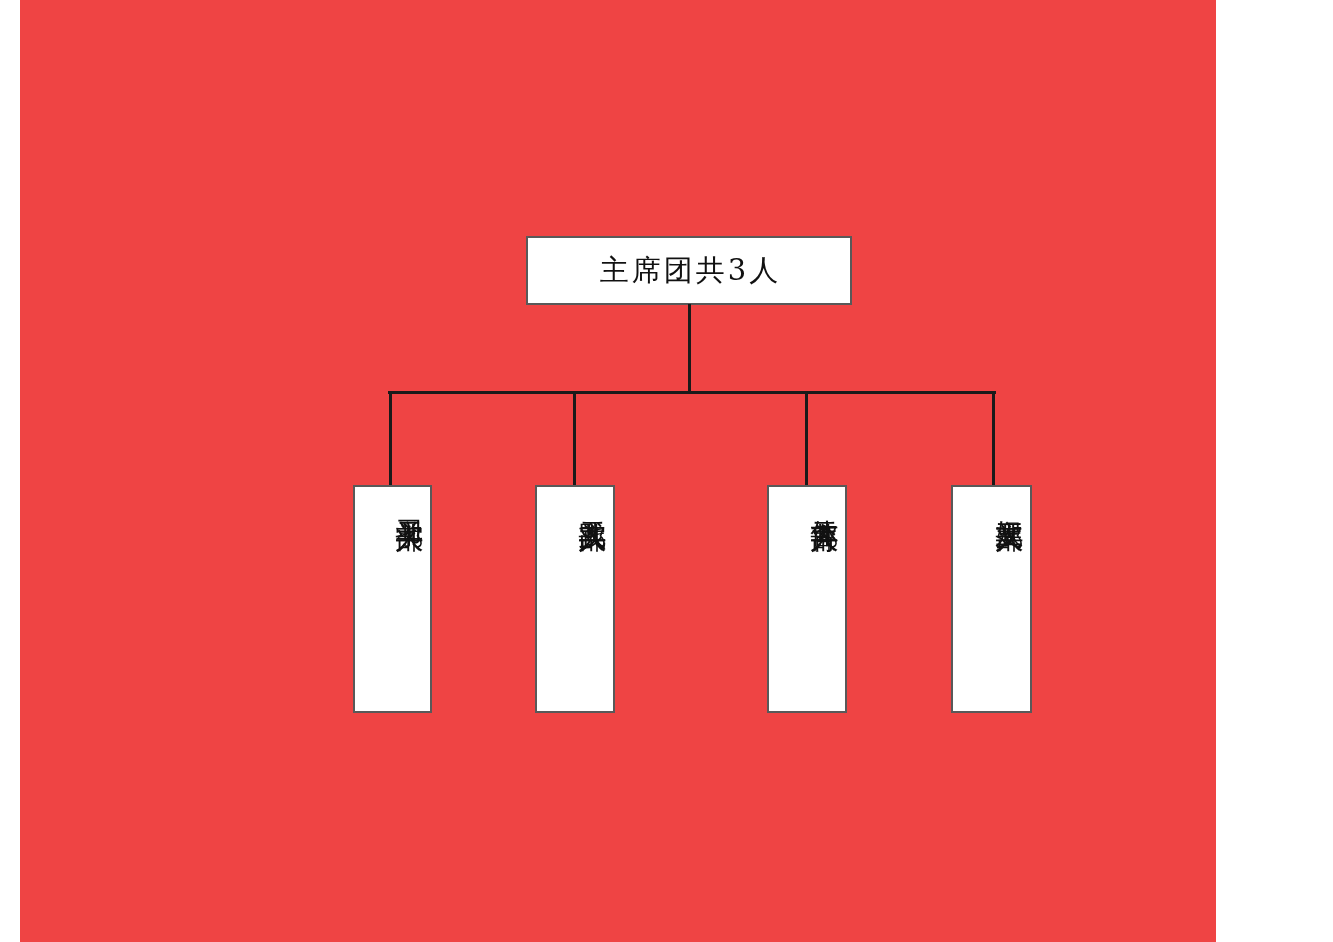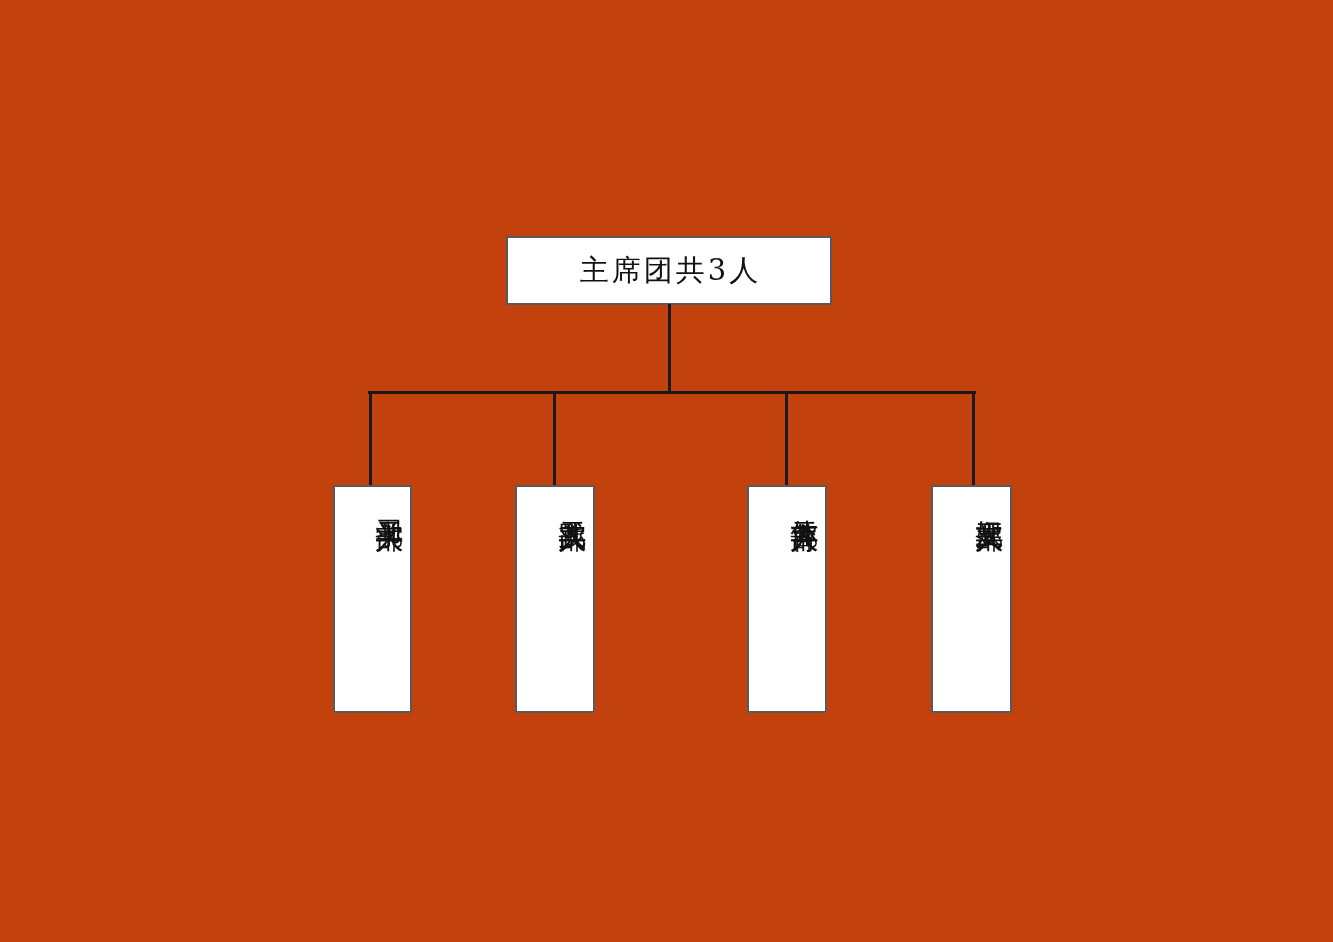--- a/index.html
+++ b/index.html
@@ -5,24 +5,25 @@
   html, body {
     margin: 0;
     padding: 0;
     background: #ffffff;
   }
   body {
     font-family: "DejaVu Serif", "Liberation Serif", serif;
   }
   #canvas {
     position: relative;
-    width: 1333px;
+    width: 1196px;
     height: 942px;
-    background: #c2410c;
+    background: #ef4444;
     overflow: hidden;
+    margin-left: 20px;
   }
 
   
   .node {
     position: absolute;
     box-sizing: border-box;
     background: #ffffff;
     border: 2px solid #595959;
   }
 

